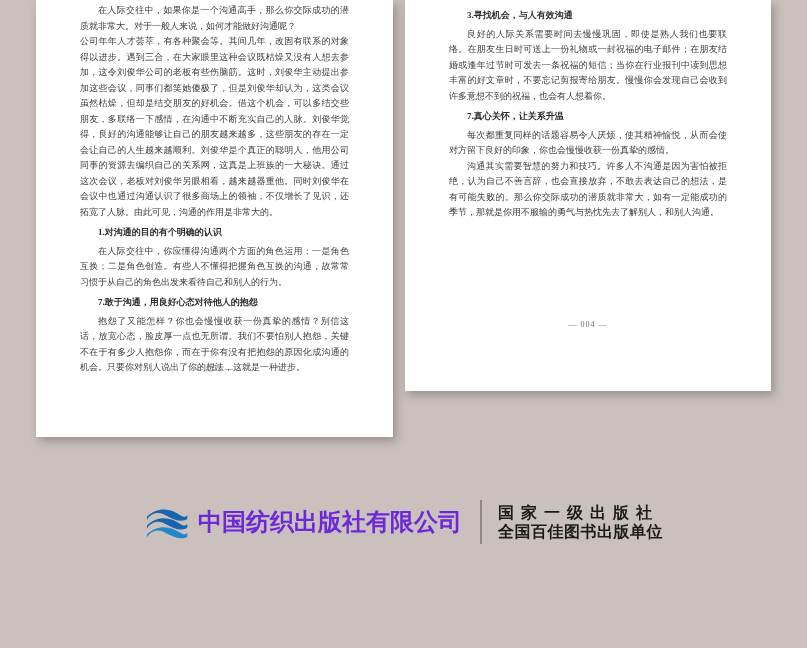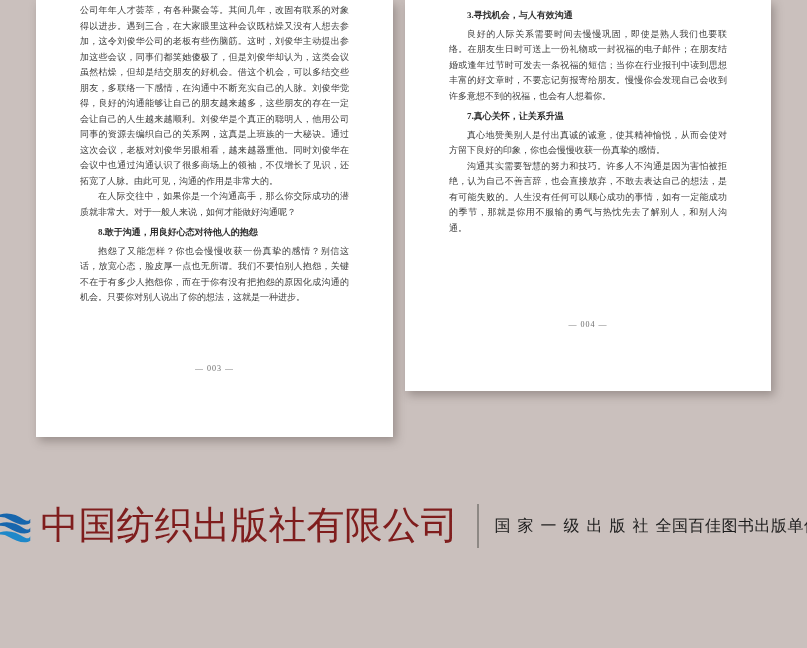--- a/index.html
+++ b/index.html
@@ -49,39 +49,40 @@
     display:flex;
     justify-content:center;
     align-items:center;
   }
   .logo{
     width:44px;height:40px;
     margin-right:10px;
     flex:0 0 auto;
   }
   .publisher-name{
-    font-size:38px;
-    font-weight:normal;
-    color:#7f1d1d;
+    font-size:24px;
+    font-weight:bold;
+    color:#6d28d9;
     letter-spacing:0px;
     white-space:nowrap;
     font-family:"Liberation Serif", serif;
   }
   .footer-divider{
     width:2px;height:44px;
     background:#8d8884;
     margin:0 16px 0 18px;
     flex:0 0 auto;
   }
   .badges{
     display:flex;
+    flex-direction:column;
     justify-content:flex-start;
     color:#1c1c1c;
     font-family:"Liberation Sans", sans-serif;
-    font-weight:normal;
+    font-weight:bold;
   }
   .badge-line1{
     font-size:16px;
     letter-spacing:7px;
     white-space:nowrap;
     line-height:19px;
   }
   .badge-line2{
     font-size:16px;
     letter-spacing:0.5px;
@@ -89,35 +90,37 @@
     line-height:19px;
   }
 </style>
 </head>
 <body>
 
 <div class="stage">
 
   <div class="page page-left">
     <div class="page-inner">
+        <p class="blk body">在人际交往中，如果你是一个沟通高手，那么你交际成功的潜质就非常大。对于一般人来说，如何才能做好沟通呢？</p>
         <p class="blk cont">公司年年人才荟萃，有各种聚会等。其间几年，改固有联系的对象得以进步。遇到三合，在大家眼里这种会议既枯燥又没有人想去参加，这令刘俊华公司的老板有些伤脑筋。这时，刘俊华主动提出参加这些会议，同事们都笑她傻极了，但是刘俊华却认为，这类会议虽然枯燥，但却是结交朋友的好机会。借这个机会，可以多结交些朋友，多联络一下感情，在沟通中不断充实自己的人脉。刘俊华觉得，良好的沟通能够让自己的朋友越来越多，这些朋友的存在一定会让自己的人生越来越顺利。刘俊华是个真正的聪明人，他用公司同事的资源去编织自己的关系网，这真是上班族的一大秘诀。通过这次会议，老板对刘俊华另眼相看，越来越器重他。同时刘俊华在会议中也通过沟通认识了很多商场上的领袖，不仅增长了见识，还拓宽了人脉。由此可见，沟通的作用是非常大的。</p>
-        <p class="blk body">在人际交往中，如果你是一个沟通高手，那么你交际成功的潜质就非常大。对于一般人来说，如何才能做好沟通呢？</p>
-        <p class="blk heading">8.敢于沟通，用良好心态对待他人的抱怨</p>
+        <p class="blk heading">1.对沟通的目的有个明确的认识</p>
+        <p class="blk body">在人际交往中，你应懂得沟通两个方面的角色运用：一是角色互换；二是角色创造。有些人不懂得把握角色互换的沟通，故常常习惯于从自己的角色出发来看待自己和别人的行为。</p>
+        <p class="blk heading">7.敢于沟通，用良好心态对待他人的抱怨</p>
         <p class="blk body">抱怨了又能怎样？你也会慢慢收获一份真挚的感情？别信这话，放宽心态，脸皮厚一点也无所谓。我们不要怕别人抱怨，关键不在于有多少人抱怨你，而在于你有没有把抱怨的原因化成沟通的机会。只要你对别人说出了你的想法，这就是一种进步。</p>
       </div>
     <div class="pagenum">— 003 —</div>
   </div>
 
   <div class="page page-right">
     <div class="page-inner">
         <p class="blk heading">3.寻找机会，与人有效沟通</p>
         <p class="blk body">良好的人际关系需要时间去慢慢巩固，即使是熟人我们也要联络。在朋友生日时可送上一份礼物或一封祝福的电子邮件；在朋友结婚或逢年过节时可发去一条祝福的短信；当你在行业报刊中读到思想丰富的好文章时，不要忘记剪报寄给朋友。慢慢你会发现自己会收到许多意想不到的祝福，也会有人想着你。</p>
         <p class="blk heading">7.真心关怀，让关系升温</p>
-        <p class="blk body">真心地赞美别人是付出真诚的诚意，使其精神愉悦，从而会使对方留下良好的印象，你也会慢慢收获一份真挚的感情。</p>
-        <p class="blk body">沟通其实需要智慧的努力和技巧。许多人不沟通是因为害怕被拒绝，认为自己不善言辞，也会直接放弃，不敢去表达自己的想法，是有可能失败的。人生没有任何可以顺心成功的事情，如有一定能成功的季节，那就是你用不服输的勇气与热忱先去了解别人，和别人沟通。</p>
+        <p class="blk body">每次都重复同样的话题容易令人厌烦，使其精神愉悦，从而会使对方留下良好的印象，你也会慢慢收获一份真挚的感情。</p>
+        <p class="blk body">沟通其实需要智慧的努力和技巧。许多人不沟通是因为害怕被拒绝，认为自己不善言辞，也会直接放弃，不敢去表达自己的想法，是有可能失败的。那么你交际成功的潜质就非常大，如有一定能成功的季节，那就是你用不服输的勇气与热忱先去了解别人，和别人沟通。</p>
       </div>
     <div class="pagenum">— 004 —</div>
   </div>
 
   <div class="footer">
     <svg class="logo" viewBox="0 0 60 54">
       <path d="M4 20 C 18 6, 36 8, 50 18 C 55 21, 58 20, 59 17 L 59 23 C 52 28, 40 24, 30 18 C 20 12, 10 14, 4 24 Z" fill="#1766ad"></path>
       <path d="M4 32 C 18 18, 36 20, 50 30 C 55 33, 58 32, 59 29 L 59 35 C 52 40, 40 36, 30 30 C 20 24, 10 26, 4 36 Z" fill="#1766ad"></path>
       <path d="M4 44 C 18 30, 36 32, 50 42 C 55 45, 58 44, 59 41 L 59 47 C 52 52, 40 48, 30 42 C 20 36, 10 38, 4 48 Z" fill="#1e88c9"></path>
     </svg>

